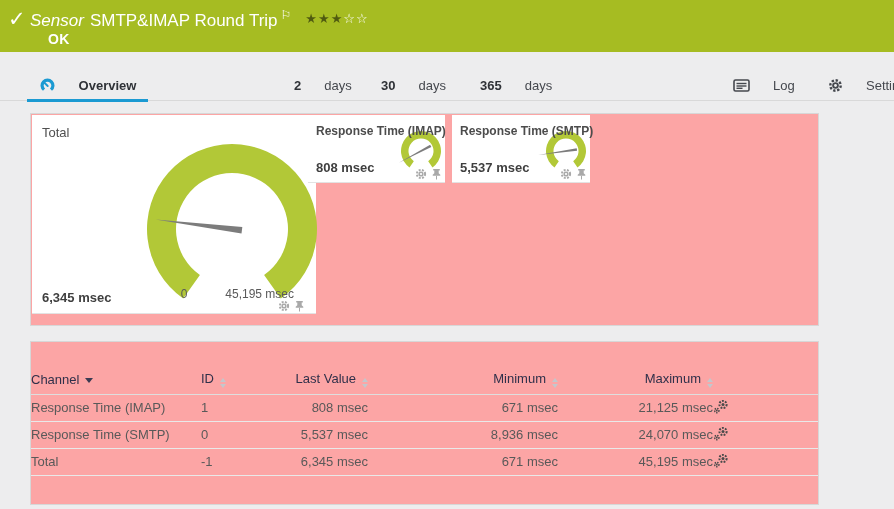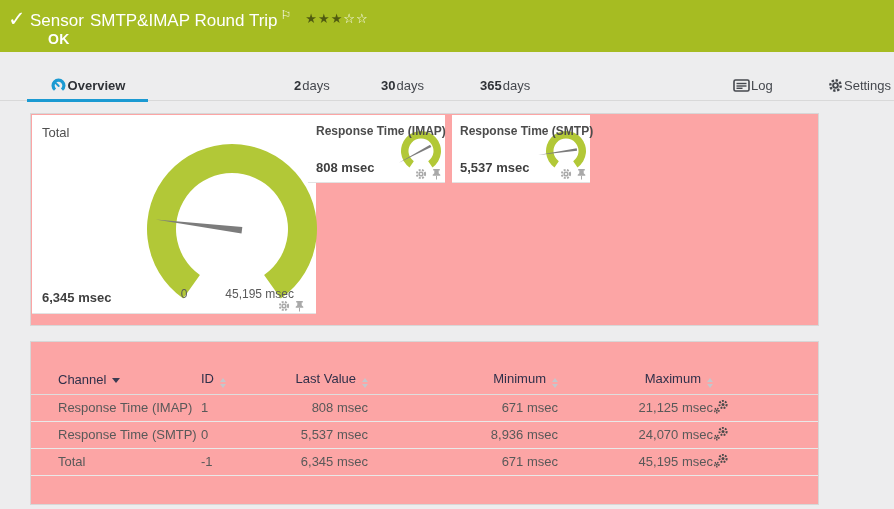--- a/index.html
+++ b/index.html
@@ -8,30 +8,30 @@
     --accent-blue:#1b9ad2;
   }
   *{box-sizing:border-box;margin:0;padding:0}
   body{width:894px;height:509px;overflow:hidden;margin:0;font-family:"Liberation Sans",sans-serif;background:#ededee}
   .screen{position:relative;width:894px;height:509px;background:#ededee}
 
   
   .banner{position:absolute;left:0;top:0;width:894px;height:52px;background:var(--banner-green);color:#fff}
   .banner .check{position:absolute;left:8px;top:7px;font-size:21px;font-weight:bold;font-family:"DejaVu Sans",sans-serif}
   .title-line{position:absolute;left:30px;top:8px;white-space:nowrap;font-size:17px}
-  .sensor-word{margin-right:6px}
+  .sensor-word{font-style:italic;margin-right:6px}
   .flag{font-family:"DejaVu Sans",sans-serif;font-size:12px;vertical-align:7px;margin-left:3px}
   .stars{font-family:"DejaVu Sans",sans-serif;font-size:13px;margin-left:14px;letter-spacing:1px;vertical-align:3px}
   .stars-filled{color:rgba(0,0,0,0.52)}
   .stars-empty{color:#ffffff}
   .status-ok{position:absolute;left:48px;top:31px;font-size:14px;font-weight:bold;letter-spacing:.4px}
 
   
   .tabs{position:absolute;left:0;top:70px;width:894px;height:31px;border-bottom:1px solid #d9d9d9}
-  .tab{position:absolute;top:0;height:31px;display:flex;align-items:center;gap:1px;white-space:nowrap;font-size:13px;color:#45484e;cursor:pointer}
+  .tab{position:absolute;top:0;height:31px;display:flex;align-items:center;gap:23px;white-space:nowrap;font-size:13px;color:#45484e;cursor:pointer}
   .tab .tab-num{font-weight:bold;color:#2f3237}
   .tab.active{justify-content:center}
   .tab.active::after{content:'';position:absolute;left:0;right:0;bottom:-1px;height:3px;background:var(--accent-blue)}
   .tab.active .tab-label{font-weight:bold;color:#2f3237}
   .tab-overview{left:27px;width:121px}
   .tab-live{left:168px}
   .tab-2d{left:294px}
   .tab-30d{left:381px}
   .tab-365d{left:480px}
   .tab-historic{left:588px}
@@ -65,21 +65,21 @@
 
   
   .channel-table{width:100%;border-collapse:collapse;margin-top:24px;table-layout:fixed;font-size:13px;color:#595959}
   .channel-table col.c-channel{width:170px}
   .channel-table col.c-id{width:75px}
   .channel-table col.c-last{width:92px}
   .channel-table col.c-min{width:190px}
   .channel-table col.c-max{width:155px}
   .channel-table th{font-weight:normal;color:#30304a;font-size:13px;text-align:left;height:28px;border-bottom:1px solid #dedede;padding:0;cursor:pointer;white-space:nowrap}
   .channel-table td{height:27px;border-bottom:1px solid #e9e9e9;padding:0;white-space:nowrap}
-  .channel-table th:first-child,.channel-table td:first-child{padding-left:27px}
+  .channel-table th:first-child,.channel-table td:first-child{}
   .col-right{text-align:right!important}
   .sort{display:inline-flex;flex-direction:column;gap:2px;margin-left:6px;vertical-align:1px}
   .sort i{display:block;width:0;height:0;border-left:3.5px solid transparent;border-right:3.5px solid transparent}
   .sort .up{border-bottom:4px solid #c3c7cd}
   .sort .dn{border-top:4px solid #c3c7cd}
   .sort-down{display:inline-block;width:0;height:0;border-left:4.5px solid transparent;border-right:4.5px solid transparent;border-top:5px solid #3b3b52;margin-left:6px;vertical-align:1px}
   .cell-tools{padding-left:80px}
   .tool-btn{display:inline-flex;cursor:pointer}
 </style>
 </head>

